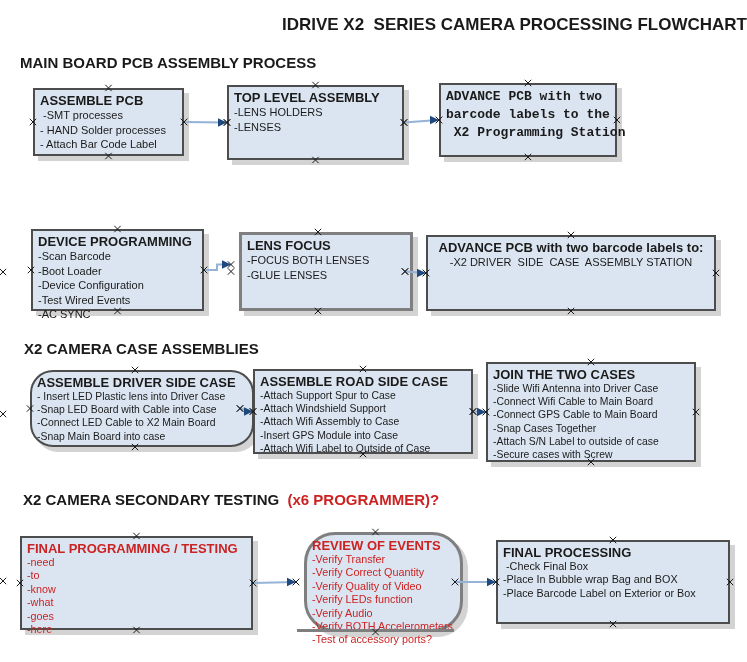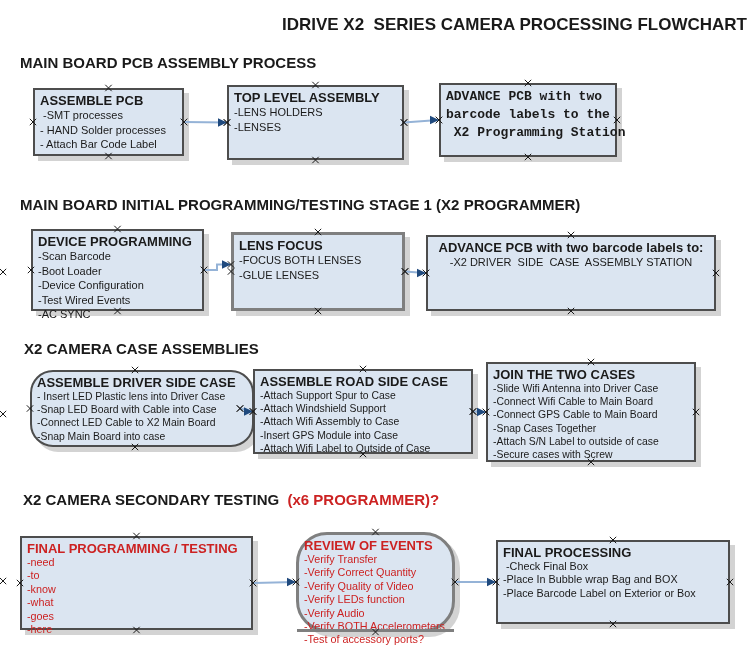--- a/index.html
+++ b/index.html
@@ -9,38 +9,37 @@
   body{margin:0;background:#ffffff;}
   .canvas{position:relative;width:747px;height:662px;background:#fff;overflow:hidden;
           font-family:"Liberation Sans","DejaVu Sans",sans-serif;color:var(--text);}
   .main-title{position:absolute;left:0;top:15px;width:100%;text-align:right;
               font-size:17px;font-weight:bold;white-space:pre;}
   .sec-heading{position:absolute;font-size:15px;font-weight:bold;white-space:pre;}
   .sec-heading .red{color:var(--red);}
   .box{position:absolute;background:var(--box-fill);border:2px solid var(--box-border);
        box-sizing:border-box;padding:3px 5px 0 5px;
        box-shadow:5px 5px 0 rgba(168,168,168,.5);}
-  .box.thick{border-width:3px;border-color:#7f7f7f;}
+  .box.thick{border-width:3px;border-color:#7f7f7f;margin-left:8px;}
   .box-title{font-size:13px;font-weight:bold;line-height:15px;white-space:pre;}
   .box.big .box-title{line-height:18px;}
   .item{font-size:11px;line-height:14.5px;white-space:pre;}
   .row-c .item{font-size:10.4px;line-height:13.2px;}
   .row-d .item{font-size:10.8px;line-height:13.4px;}
   .red-text .box-title,.red-text .item{color:var(--red);}
   #overlay{position:absolute;left:0;top:0;pointer-events:none;z-index:5;}
 </style>
 </head>
 <body>
 
 <div class="canvas">
 
   <div class="main-title">IDRIVE X2  SERIES CAMERA PROCESSING FLOWCHART</div>
 
   <div class="sec-heading" style="left:20px;top:54px">MAIN BOARD PCB ASSEMBLY PROCESS</div>
-  <div class="sec-heading" style="left:20px;top:196px">MAIN BOARD INITIAL PROGRAMMING/TESTING STAGE 1 (X2 PROGRAMMER)</div>
   <div class="sec-heading" style="left:24px;top:340px">X2 CAMERA CASE ASSEMBLIES</div>
   <div class="sec-heading" style="left:23px;top:491px"><span>X2 CAMERA SECONDARY TESTING</span><span class="red">  (x6 PROGRAMMER)?</span></div>
 
   <div class="box" style="left: 33px; top: 88px; width: 151px; height: 68px;">
     <div class="box-title">ASSEMBLE PCB</div>
     <div class="box-items">
         <div class="item"> -SMT processes</div>
         <div class="item">- HAND Solder processes</div>
         <div class="item">- Attach Bar Code Label</div>
       </div>

